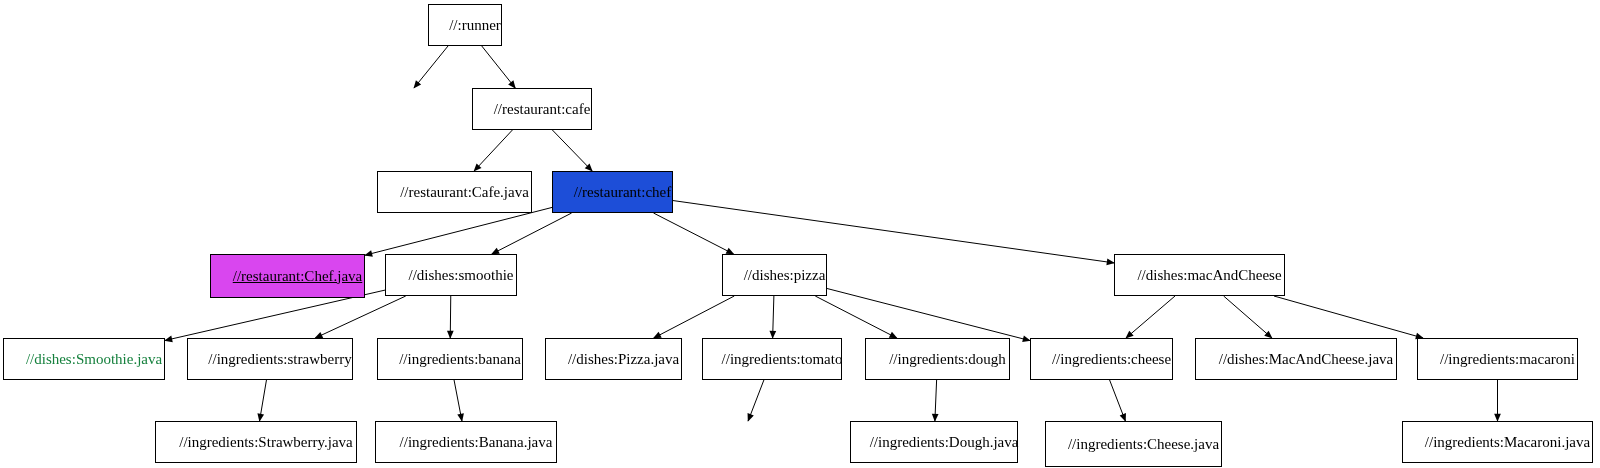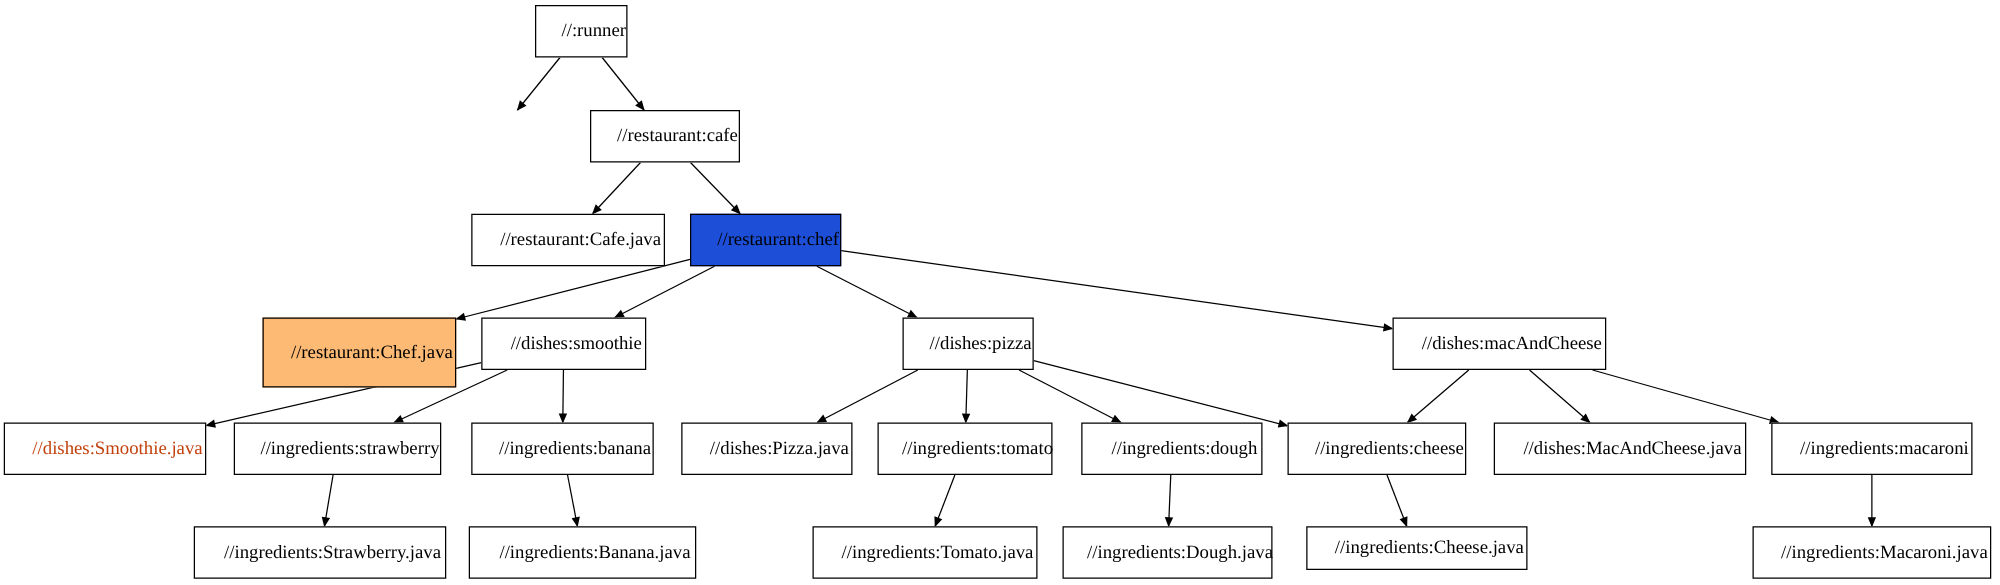--- a/index.html
+++ b/index.html
@@ -77,33 +77,32 @@
         <line x1="1274" y1="296" x2="1423" y2="338" stroke="#000000" stroke-width="1" marker-end="url(#arrowhead)"></line>
         <line x1="1109.5963855421687" y1="380" x2="1125.4036144578313" y2="421" stroke="#000000" stroke-width="1" marker-end="url(#arrowhead)"></line>
         <line x1="1497.5" y1="380" x2="1497.5" y2="421" stroke="#000000" stroke-width="1" marker-end="url(#arrowhead)"></line>
       </g>
   </svg>
   <div class="node-layer">
       <div class="node" style="left: 428px; top: 4px; width: 74px; height: 42px; border-color: rgb(0, 0, 0); background: rgb(255, 255, 255); color: rgb(0, 0, 0);">//:runner</div>
       <div class="node" style="left: 472px; top: 88px; width: 120px; height: 42px; border-color: rgb(0, 0, 0); background: rgb(255, 255, 255); color: rgb(0, 0, 0);">//restaurant:cafe</div>
       <div class="node" style="left: 377px; top: 171px; width: 155px; height: 42px; border-color: rgb(0, 0, 0); background: rgb(255, 255, 255); color: rgb(0, 0, 0);">//restaurant:Cafe.java</div>
       <div class="node" style="left: 552px; top: 171px; width: 121px; height: 42px; border-color: rgb(0, 0, 0); background: #1d4ed8; color: rgb(0, 0, 0);">//restaurant:chef</div>
-      <div class="node" style="left: 210px; top: 254px; width: 155px; height: 56px; border-color: rgb(0, 0, 0); background: #fdba74; color: rgb(0, 0, 0);">//restaurant:Chef.java</div>
+      <div class="node" style="left: 210px; top: 254px; width: 155px; height: 44px; border-color: rgb(0, 0, 0); background: #d946ef; color: rgb(0, 0, 0); text-decoration: underline;">//restaurant:Chef.java</div>
       <div class="node" style="left: 385px; top: 254px; width: 132px; height: 42px; border-color: rgb(0, 0, 0); background: rgb(255, 255, 255); color: rgb(0, 0, 0);">//dishes:smoothie</div>
       <div class="node" style="left: 722px; top: 254px; width: 105px; height: 42px; border-color: rgb(0, 0, 0); background: rgb(255, 255, 255); color: rgb(0, 0, 0);">//dishes:pizza</div>
       <div class="node" style="left: 1114px; top: 254px; width: 171px; height: 42px; border-color: rgb(0, 0, 0); background: rgb(255, 255, 255); color: rgb(0, 0, 0);">//dishes:macAndCheese</div>
-      <div class="node" style="left: 3px; top: 338px; width: 162px; height: 42px; border-color: rgb(0, 0, 0); background: rgb(255, 255, 255); color: #c2410c;">//dishes:Smoothie.java</div>
+      <div class="node" style="left: 3px; top: 338px; width: 162px; height: 42px; border-color: rgb(0, 0, 0); background: rgb(255, 255, 255); color: #15803d;">//dishes:Smoothie.java</div>
       <div class="node" style="left: 377px; top: 338px; width: 146px; height: 42px; border-color: rgb(0, 0, 0); background: rgb(255, 255, 255); color: rgb(0, 0, 0);">//ingredients:banana</div>
       <div class="node" style="left: 187px; top: 338px; width: 166px; height: 42px; border-color: rgb(0, 0, 0); background: rgb(255, 255, 255); color: rgb(0, 0, 0);">//ingredients:strawberry</div>
       <div class="node" style="left: 545px; top: 338px; width: 137px; height: 42px; border-color: rgb(0, 0, 0); background: rgb(255, 255, 255); color: rgb(0, 0, 0);">//dishes:Pizza.java</div>
       <div class="node" style="left: 702px; top: 338px; width: 140px; height: 42px; border-color: rgb(0, 0, 0); background: rgb(255, 255, 255); color: rgb(0, 0, 0);">//ingredients:tomato</div>
       <div class="node" style="left: 865px; top: 338px; width: 145px; height: 42px; border-color: rgb(0, 0, 0); background: rgb(255, 255, 255); color: rgb(0, 0, 0);">//ingredients:dough</div>
       <div class="node" style="left: 1030px; top: 338px; width: 143px; height: 42px; border-color: rgb(0, 0, 0); background: rgb(255, 255, 255); color: rgb(0, 0, 0);">//ingredients:cheese</div>
       <div class="node" style="left: 1195px; top: 338px; width: 202px; height: 42px; border-color: rgb(0, 0, 0); background: rgb(255, 255, 255); color: rgb(0, 0, 0); text-align: right;">//dishes:MacAndCheese.java</div>
       <div class="node" style="left: 1417px; top: 338px; width: 161px; height: 42px; border-color: rgb(0, 0, 0); background: rgb(255, 255, 255); color: rgb(0, 0, 0);">//ingredients:macaroni</div>
       <div class="node" style="left: 155px; top: 421px; width: 202px; height: 42px; border-color: rgb(0, 0, 0); background: rgb(255, 255, 255); color: rgb(0, 0, 0);">//ingredients:Strawberry.java</div>
       <div class="node" style="left: 375px; top: 421px; width: 182px; height: 42px; border-color: rgb(0, 0, 0); background: rgb(255, 255, 255); color: rgb(0, 0, 0);">//ingredients:Banana.java</div>
-      <div class="node" style="left: 650px; top: 421px; width: 180px; height: 42px; border-color: rgb(0, 0, 0); background: rgb(255, 255, 255); color: rgb(0, 0, 0);">//ingredients:Tomato.java</div>
       <div class="node" style="left: 850px; top: 421px; width: 168px; height: 42px; border-color: rgb(0, 0, 0); background: rgb(255, 255, 255); color: rgb(0, 0, 0);">//ingredients:Dough.java</div>
-      <div class="node" style="left: 1045px; top: 421px; width: 177px; height: 35px; border-color: rgb(0, 0, 0); background: rgb(255, 255, 255); color: rgb(0, 0, 0);">//ingredients:Cheese.java</div>
+      <div class="node" style="left: 1045px; top: 421px; width: 177px; height: 46px; border-color: rgb(0, 0, 0); background: rgb(255, 255, 255); color: rgb(0, 0, 0);">//ingredients:Cheese.java</div>
       <div class="node" style="left: 1402px; top: 421px; width: 191px; height: 42px; border-color: rgb(0, 0, 0); background: rgb(255, 255, 255); color: rgb(0, 0, 0);">//ingredients:Macaroni.java</div>
     </div>
 </div>
 
 </body></html>

